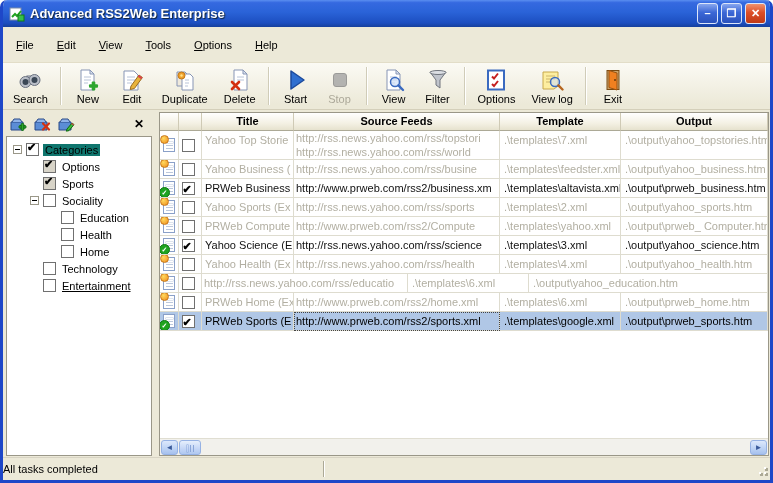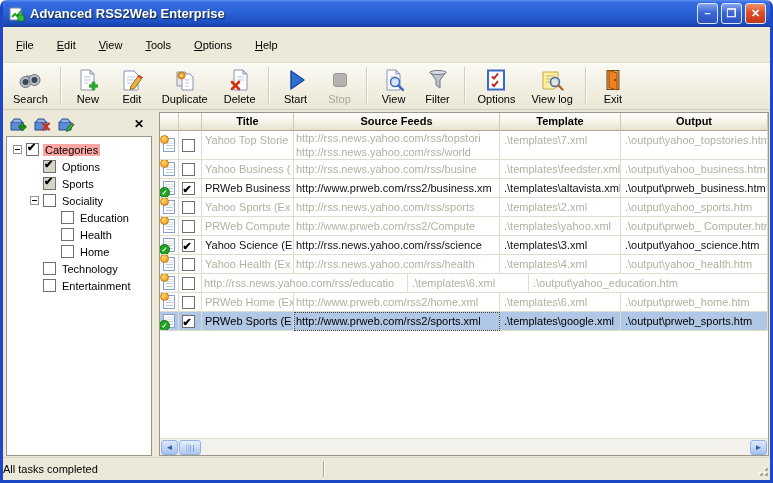--- a/index.html
+++ b/index.html
@@ -45,21 +45,21 @@
   .side-close { margin-left:auto; margin-right:4px; font-weight:bold; font-size:12px; color:#000; cursor:default; line-height:12px; }
   .tree { flex:1; background:#fff; border:1px solid #9a9788; overflow:hidden; padding:4px 0 0 4px; }
   .trow { height:17px; display:flex; align-items:center; white-space:nowrap; }
   .exp { width:9px; height:9px; flex:none; border:1px solid #9a9788; background:#fff; position:relative; margin-right:4px; }
   .exp::after { content:""; position:absolute; left:1px; right:1px; top:3px; height:1px; background:#000; }
   .expgap { width:13px; flex:none; }
   .cb { width:13px; height:13px; flex:none; border:1px solid #707070; background:#fff; position:relative; margin-right:4px; }
   .cb.checked::after, .cb.checked-gray::after { content:"✔"; position:absolute; left:0px; top:-3px; font-size:11px; font-weight:bold; color:#000; }
   .cb.checked-gray { background:#d8d4c8; }
   .tlab { padding:0 2px; }
-  .tlab.selected { background:#fca5a5;text-align:right; }
+  .tlab.selected { background:#0f766e;text-align:right; }
 
   
   .splitter { width:6px; flex:none; }
 
   
   .tablepanel { flex:1; display:flex; flex-direction:column; border:1px solid #9a9788; background:#fff; margin:2px 1px 1px 0; overflow:hidden; }
   .ghead { display:flex; flex:none; height:18px; }
   .hc { flex:none; background:linear-gradient(180deg,#ffffff 0%,#f4f1e4 60%,#e6e2ce 100%);
     border-right:1px solid #cfcab5; border-bottom:1px solid #aca996; font-weight:bold; text-align:center; line-height:17px;
     overflow:hidden; white-space:nowrap; }
@@ -324,21 +324,21 @@
         <div class="trow" style="padding-left:37px;">
           <span class="expgap"></span>
           <span class="cb unchecked"></span>
           <span class="tlab">Home</span>
         </div>
         <div class="trow" style="padding-left:19px;">
           <span class="expgap"></span>
           <span class="cb unchecked"></span>
           <span class="tlab">Technology</span>
         </div>
-        <div class="trow" style="padding-left:19px;">
+        <div class="trow" style="padding-left:19px;text-decoration:underline;">
           <span class="expgap"></span>
           <span class="cb unchecked"></span>
           <span class="tlab">Entertainment</span>
         </div>
       </div>
     </div>
 
     <div class="splitter"></div>
 
     <div class="tablepanel">

